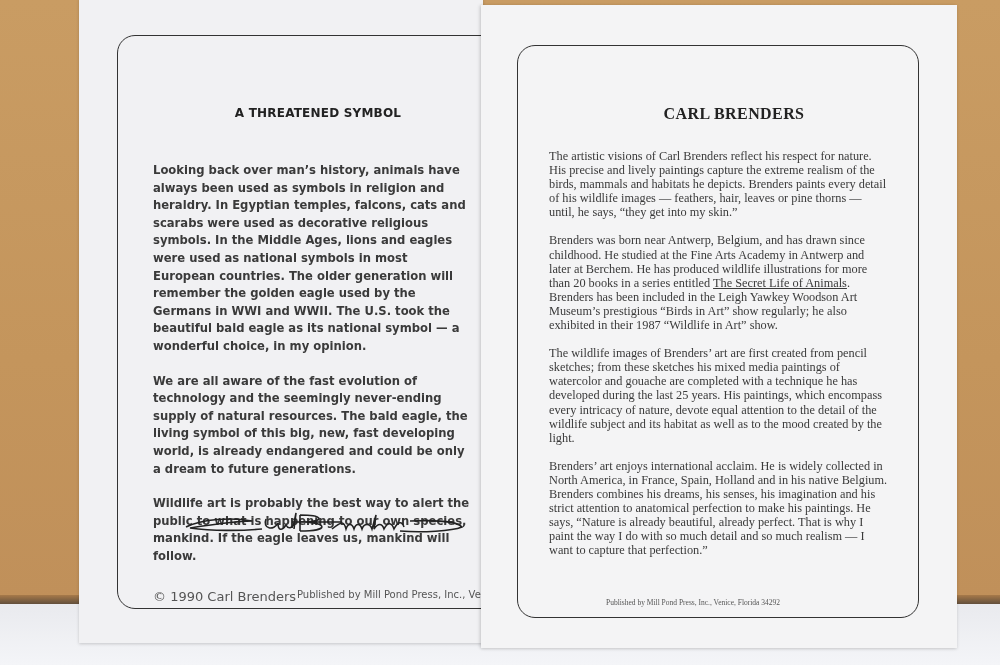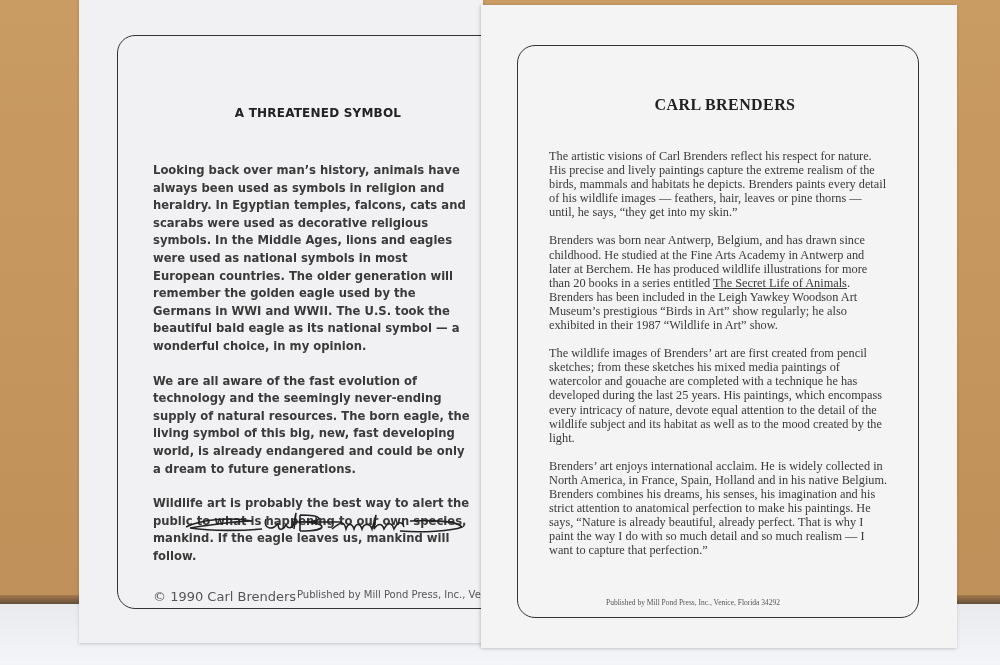--- a/index.html
+++ b/index.html
@@ -54,21 +54,21 @@
   }
   .footer-left-pub {
     position:absolute; left:265px; top:589px; font-size:10px; color:#555;
     font-family:"DejaVu Sans", sans-serif;
     padding-left:32px;
   }
 
   .title-right {
     position:absolute; left:517px; top:88px; width:400px; text-align:center;
     font-family:"Liberation Serif", serif; font-weight:bold; font-size:16px;
-    color:#222; letter-spacing:0.4px; margin:8px;
+    color:#222; letter-spacing:0.4px; margin:17px;
   }
   .body-right {
     position:absolute; left:549px; top:137px; width:340px;
     font-family:"Liberation Serif", serif; font-size:12.3px; line-height:14.1px;
     color:#3a3a3a;
   }
   .body-right p { margin:12px 0 14px 0; }
   .body-right u { text-decoration:underline; }
   .footer-right-pub {
     position:absolute; left:517px; top:598px; width:352px; text-align:center;
@@ -82,21 +82,21 @@
 <div class="cardboard-edge"></div>
 <div class="table-surface"></div>
 
 <div class="card left">
   <div class="frame"></div>
 </div>
 
 <h1 class="title-left">A THREATENED SYMBOL</h1>
 <div class="body-left">
   <p>Looking back over man’s history, animals have always been used as symbols in religion and heraldry.  In Egyptian temples, falcons, cats and scarabs were used as decorative religious symbols.  In the Middle Ages, lions and eagles were used as national symbols in most European countries.  The older generation will remember the golden eagle used by the Germans in WWI and WWII. The U.S. took the beautiful bald eagle as its national symbol — a wonderful choice, in my opinion.</p>
-  <p>We are all aware of the fast evolution of technology and the seemingly never-ending supply of natural resources. The born eagle, the living symbol of this big, new, fast developing world, is already endangered and could be only a dream to future generations.</p>
+  <p>We are all aware of the fast evolution of technology and the seemingly never-ending supply of natural resources. The bald eagle, the living symbol of this big, new, fast developing world, is already endangered and could be only a dream to future generations.</p>
   <p>Wildlife art is probably the best way to alert the public to what is happening to our own species, mankind.  If the eagle leaves us, mankind will follow.</p>
 </div>
 
 <svg class="signature" viewBox="0 0 285 30">
   <title>Carl Brenders</title>
   <path d="M4 18 C 20 10, 50 8, 70 12 C 60 12, 40 14, 8 19 C 30 22, 60 22, 80 20" fill="none" stroke="#222" stroke-width="1.6"></path>
   <path d="M84 10 C 80 20, 92 22, 96 14 C 96 22, 100 22, 104 16 C 106 20, 110 20, 112 14 L 114 4 L 112 20" fill="none" stroke="#222" stroke-width="1.6"></path>
   <path d="M118 6 L 118 22 M118 6 C 140 6, 145 12, 122 13 C 145 14, 148 22, 118 22 M110 13 L 160 13" fill="none" stroke="#222" stroke-width="1.6"></path>
   <path d="M150 20 C 160 12, 162 12, 164 20 C 166 14, 170 14, 172 20 C 174 14, 178 14, 180 20 C 182 14, 188 14, 190 20 L 194 6 L 192 20 C 196 14, 200 14, 202 20 C 206 12, 210 14, 212 20 C 216 12, 220 12, 222 18" fill="none" stroke="#222" stroke-width="1.6"></path>
   <path d="M218 22 C 240 24, 270 22, 280 18 C 275 12, 250 11, 228 12" fill="none" stroke="#222" stroke-width="1.6"></path>

